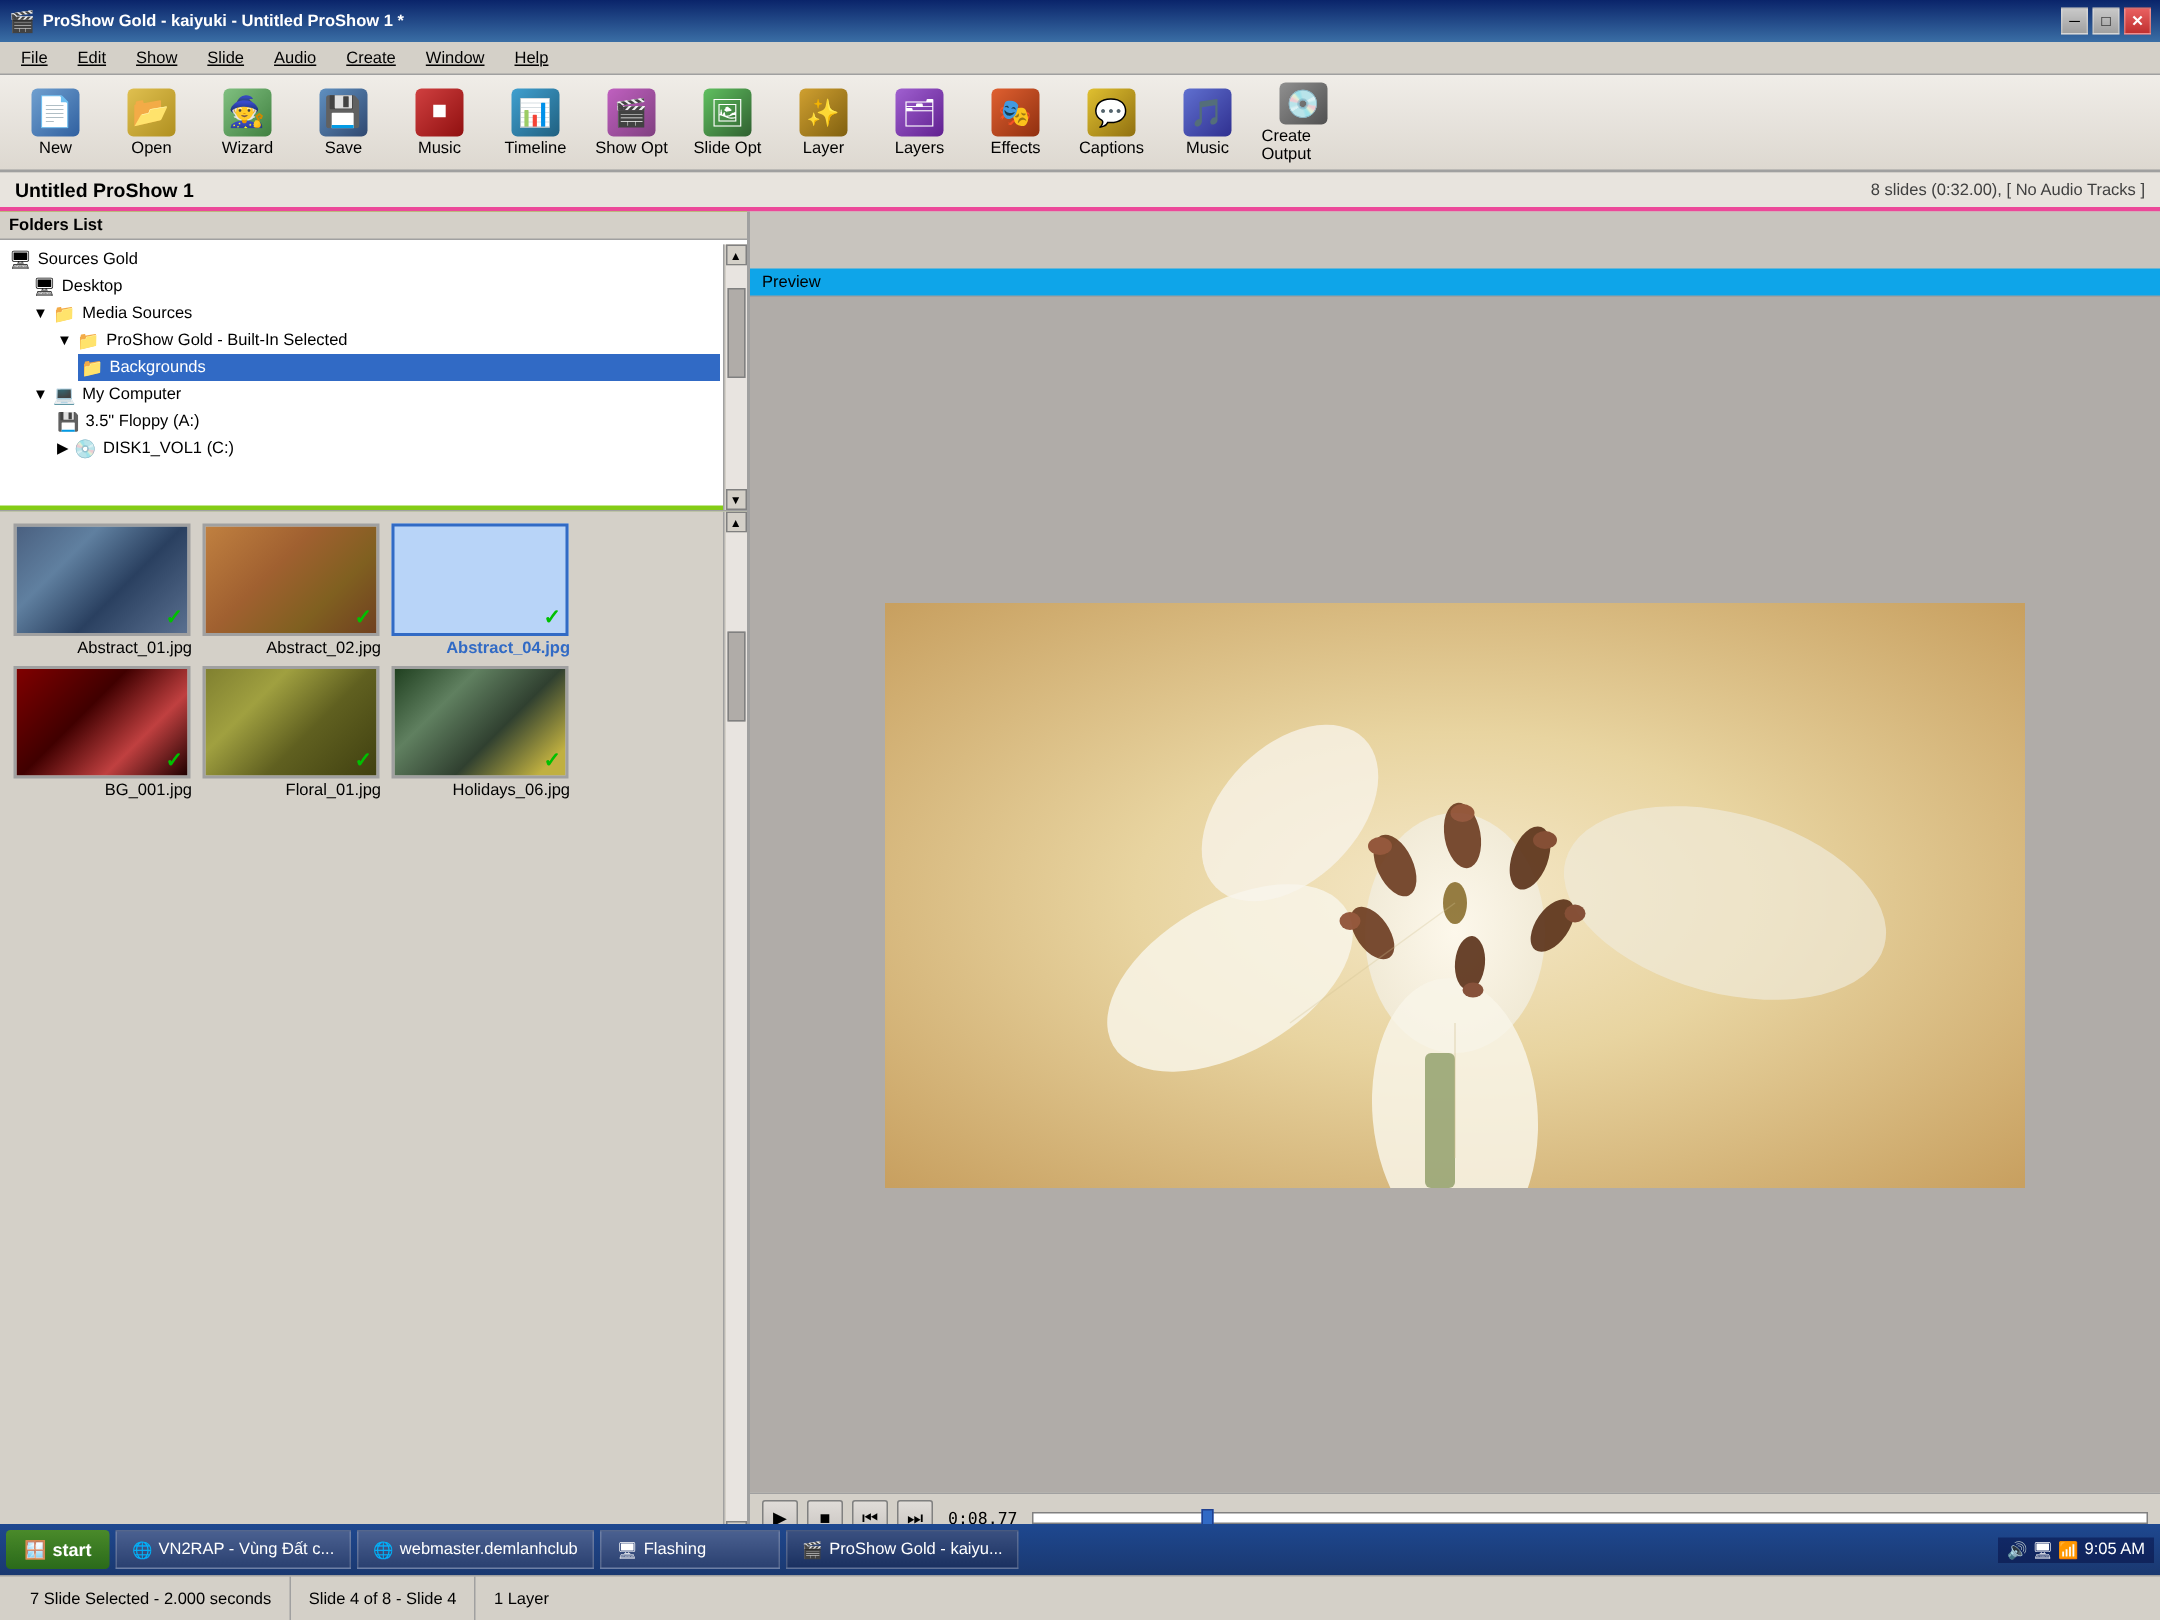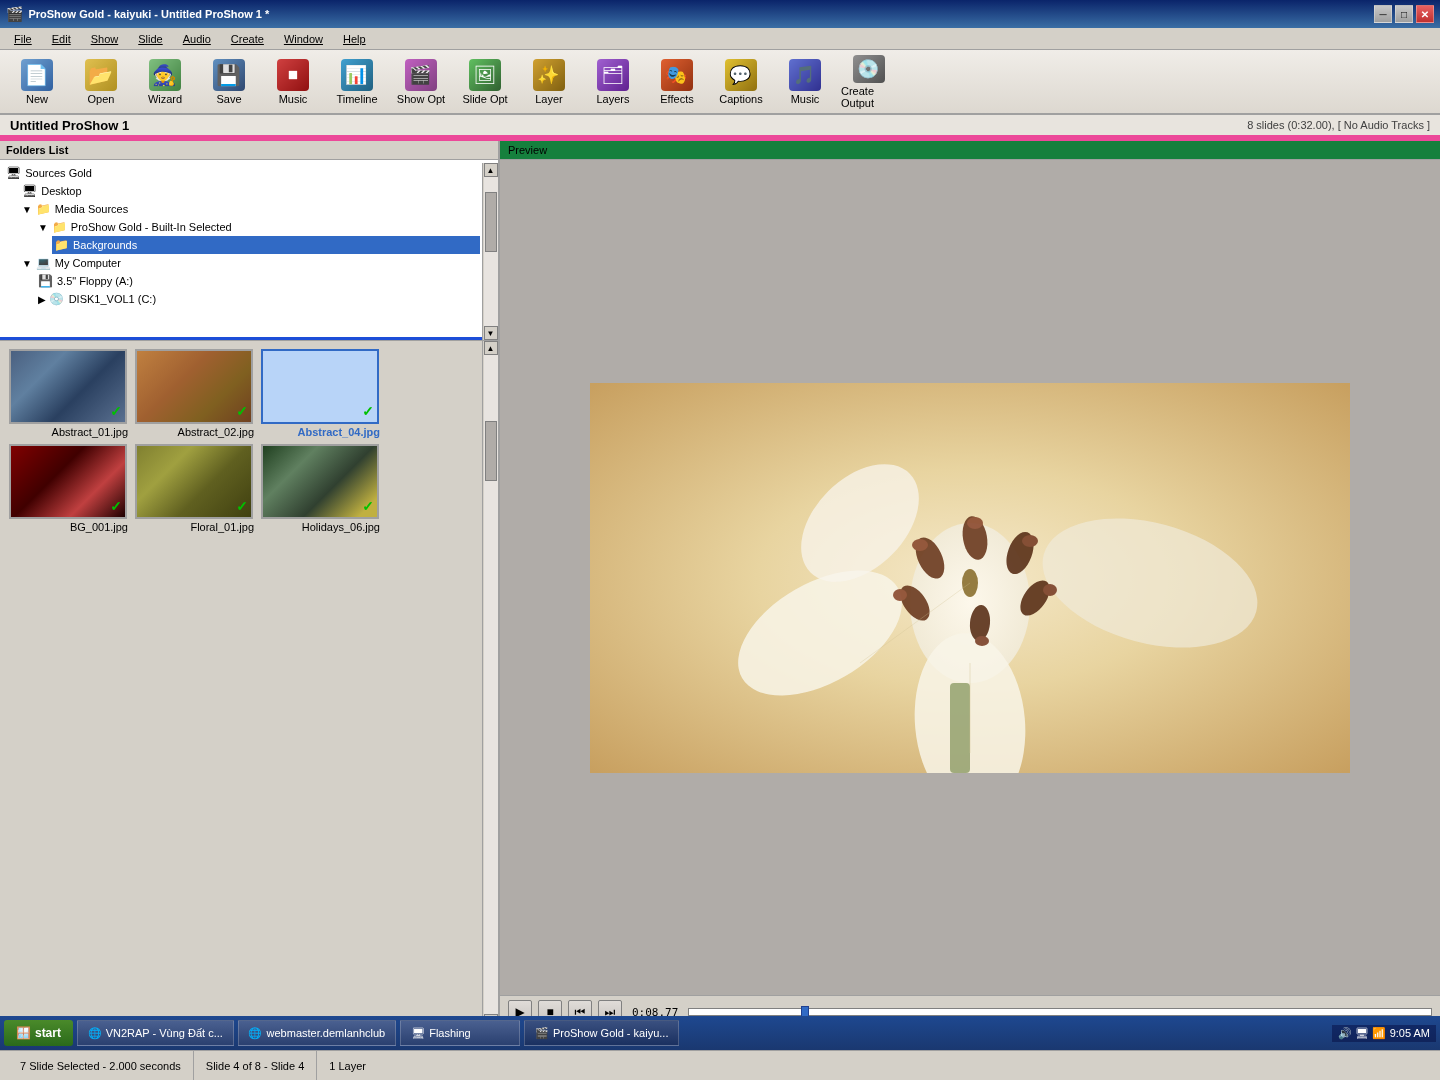--- a/index.html
+++ b/index.html
@@ -72,40 +72,40 @@
     }
 
     
     #app-title-bar {
       background: #e8e4de;
       height: 26px;
       display: flex;
       align-items: center;
       justify-content: space-between;
       padding: 0 10px;
-      border-bottom: 6px solid #ec4899;
+      border-bottom: 3px solid #ec4899;
     }
 
     
     #main-content {
       display: flex;
       height: calc(1080px - 28px - 22px - 65px - 26px - 30px); 
     }
 
     
     #left-panel {
       width: 500px;
       display: flex;
       flex-direction: column;
       border-right: 2px solid #a0a0a0;
     }
 
     
     #folders-list {
-      background: #1d4ed8;
+      background: #84cc16;
       flex: 0 0 auto;
       height: 200px;
       border-bottom: 1px solid #a0a0a0;
       overflow: hidden;
       position: relative;
     }
     #folders-header {
       background: #d4d0c8;
       padding: 3px 6px;
       font-weight: bold;
@@ -187,24 +187,25 @@
 
     
     #right-panel {
       flex: 1;
       display: flex;
       flex-direction: column;
       background: #c8c4be;
     }
 
     #preview-header {
-      background: #15803d;
+      background: #0ea5e9;
       padding: 3px 8px;
       font-size: 11px;
       border-bottom: 1px solid #a0a0a0;
+      margin-top: 38px;
     }
 
     #preview-area {
       flex: 1;
       display: flex;
       align-items: center;
       justify-content: center;
       background: #b0aca8;
       padding: 8px;
     }

